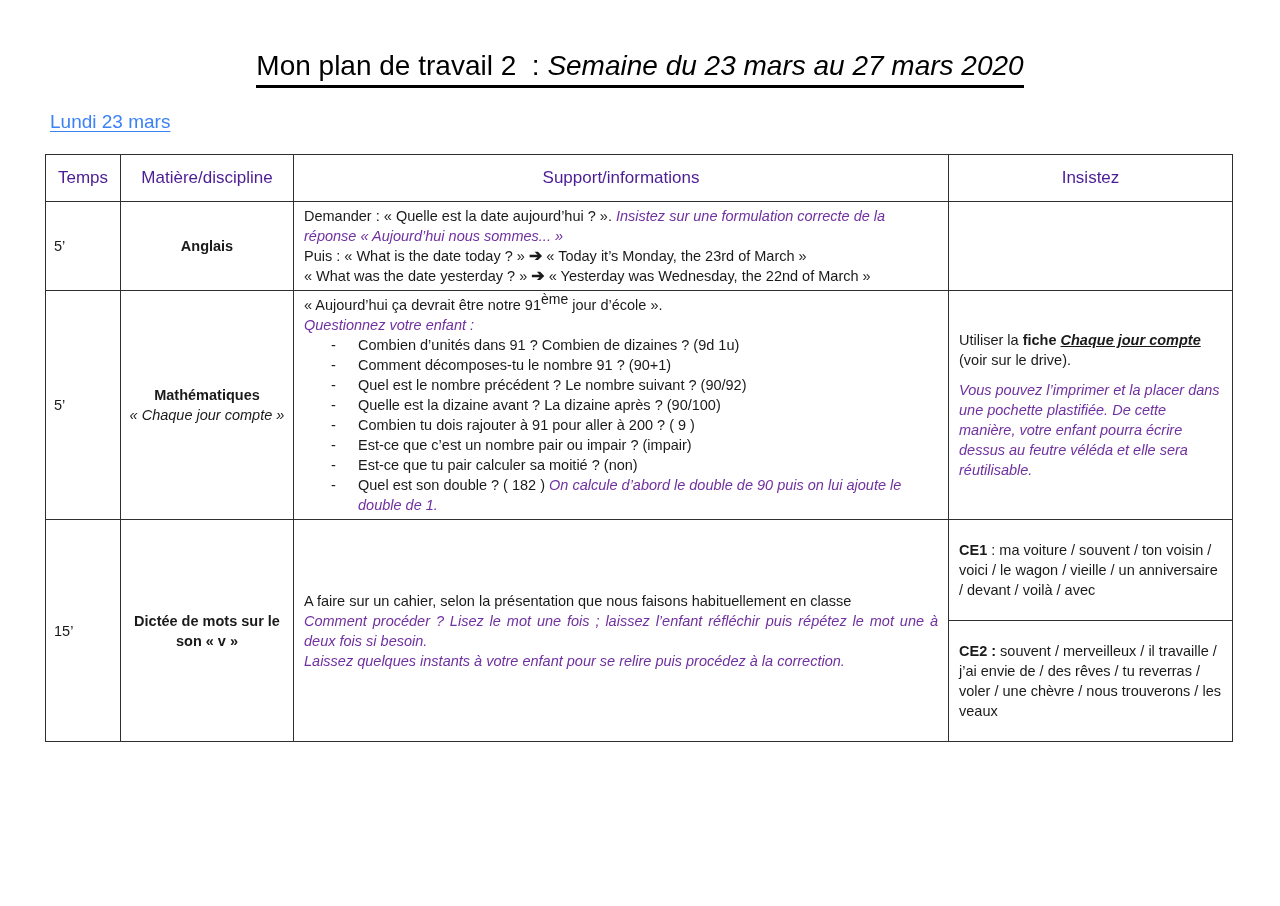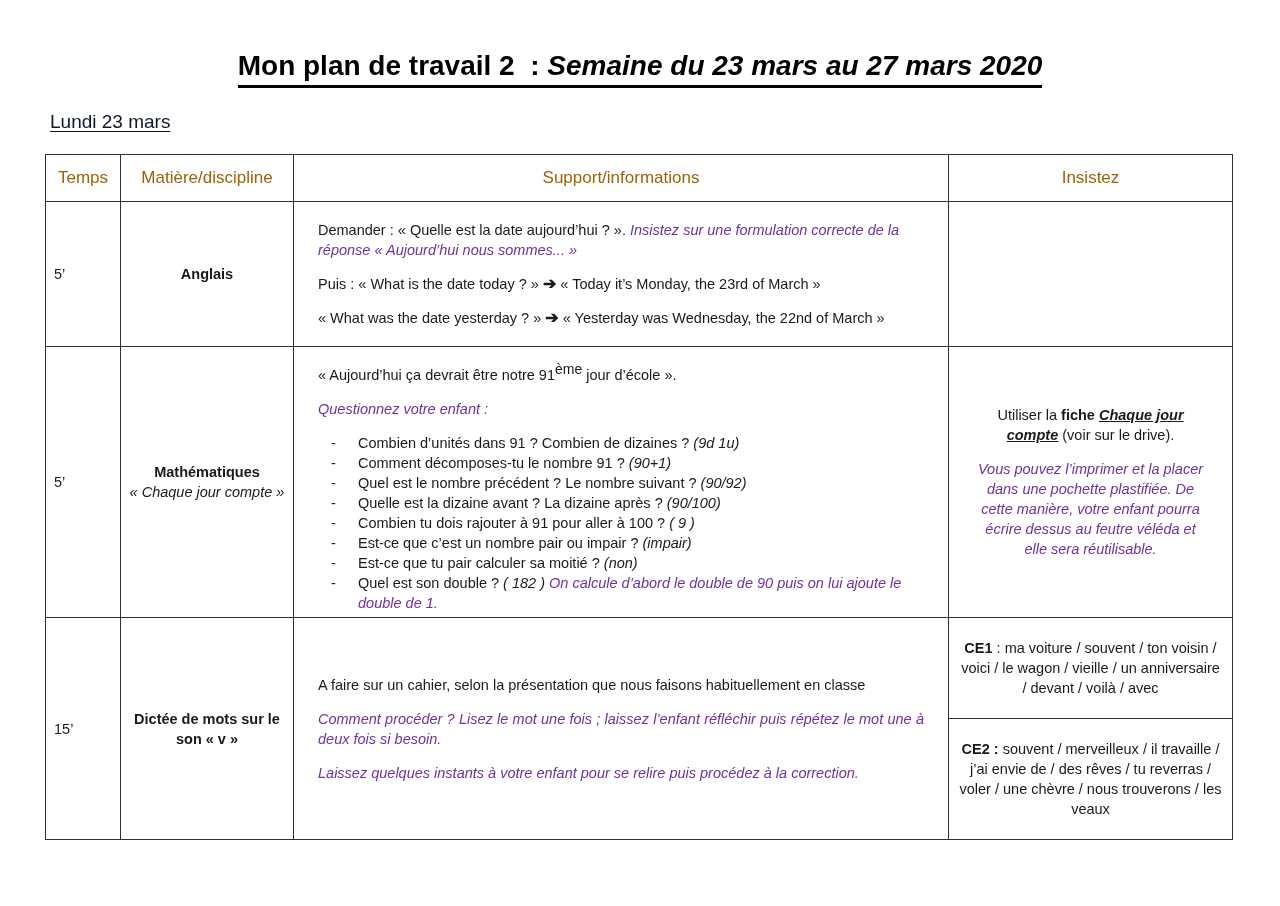--- a/index.html
+++ b/index.html
@@ -7,52 +7,52 @@
     width:1280px;height:906px;background:#ffffff;
     font-family:"Liberation Sans", sans-serif;
     color:#1a1a1a;overflow:hidden;
   }
   .page{width:1280px;height:906px;position:relative;}
 
   
   .title-wrap{margin-top:50px;text-align:center;}
   .title-underline{
     display:inline-block;border-bottom:3px solid #000;padding-bottom:3px;
-    font-size:28px;font-weight:bold;color:#000;white-space:pre-wrap;
+    font-size:28px;font-weight:normal;color:#000;white-space:pre-wrap;
   }
   .t-italic{font-style:italic;}
 
   
   .day-heading{
-    margin:23px 8px 0 50px;font-size:19px;color:#0f172a;
+    margin:23px 8px 0 50px;font-size:19px;color:#3b82f6;
     text-decoration:underline;text-underline-offset:3px;
   }
 
   
   table.plan{
     border-collapse:collapse;table-layout:fixed;
     width:1187px;margin:21px 0 0 45px;
   }
   table.plan th, table.plan td{
     border:1px solid #2f2f2f;overflow:hidden;
   }
   th{
-    color:#a16207;font-size:17px;font-weight:400;
+    color:#4c1d95;font-size:17px;font-weight:400;
     text-align:center;vertical-align:middle;height:44px;
   }
   td{font-size:14.5px;line-height:20px;}
   td.temps{padding-left:8px;vertical-align:middle;text-align:left;}
   td.matiere{text-align:center;vertical-align:middle;font-weight:bold;padding:2px 6px;}
   td.matiere .sub-italic{font-weight:400;font-style:italic;display:block;text-align:center;}
   td.support{padding:4px 10px;vertical-align:middle;text-align:left;}
-  td.exercices{padding:20px 10px;vertical-align:middle;text-align:center;}
-  .para{margin:14px;}
+  td.exercices{padding:20px 10px;vertical-align:middle;text-align:left;}
+  .para{margin:0;}
   .gap-above{margin-top:10px;}
   .pi{color:#7030A0;font-style:italic;}
-  .bi{font-style:italic;}
+  .bi{}
   .b{font-weight:bold;}
   .biu{font-weight:bold;font-style:italic;text-decoration:underline;}
   .arrow{font-weight:bold;font-size:16px;}
   sup.ord{font-size:14px;line-height:0;}
   .justify{text-align:justify;}
 
   
   .bullet{display:flex;margin-left:27px;}
   .bullet .marker{flex:0 0 27px;}
   .bullet .btext{flex:1;}
@@ -123,21 +123,21 @@
         <div class="bullet">
           <span class="marker">-</span>
           <span class="btext"><span>Quel est le nombre précédent ? Le nombre suivant ? </span><span class="bi">(90/92)</span></span>
         </div>
         <div class="bullet">
           <span class="marker">-</span>
           <span class="btext"><span>Quelle est la dizaine avant ? La dizaine après ? </span><span class="bi">(90/100)</span></span>
         </div>
         <div class="bullet">
           <span class="marker">-</span>
-          <span class="btext"><span>Combien tu dois rajouter à 91 pour aller à 100 ? </span><span class="bi">( 9 )</span></span>
+          <span class="btext"><span>Combien tu dois rajouter à 91 pour aller à 200 ? </span><span class="bi">( 9 )</span></span>
         </div>
         <div class="bullet">
           <span class="marker">-</span>
           <span class="btext"><span>Est-ce que c’est un nombre pair ou impair ? </span><span class="bi">(impair)</span></span>
         </div>
         <div class="bullet">
           <span class="marker">-</span>
           <span class="btext"><span>Est-ce que tu pair calculer sa moitié ? </span><span class="bi">(non)</span></span>
         </div>
         <div class="bullet">

